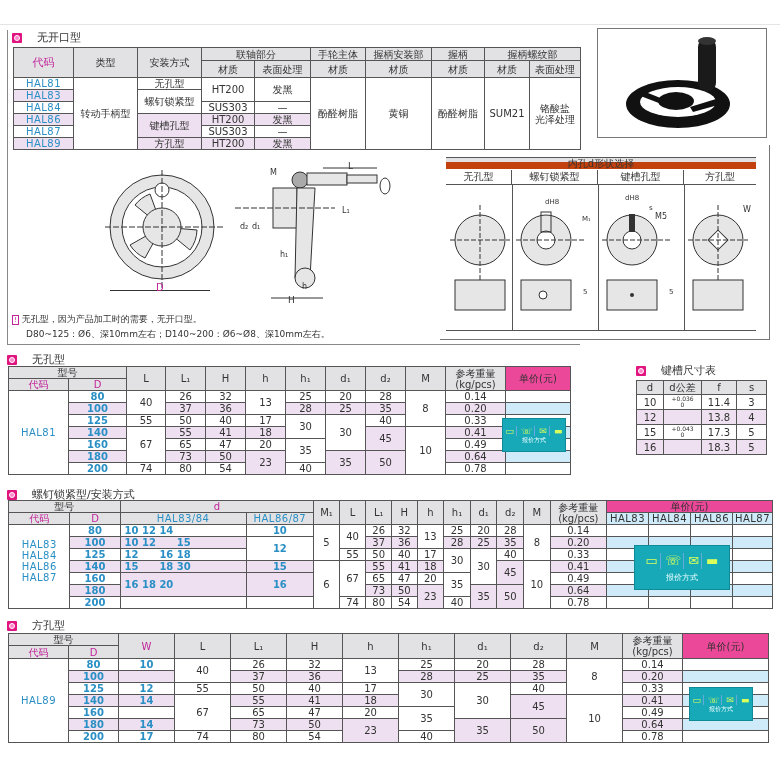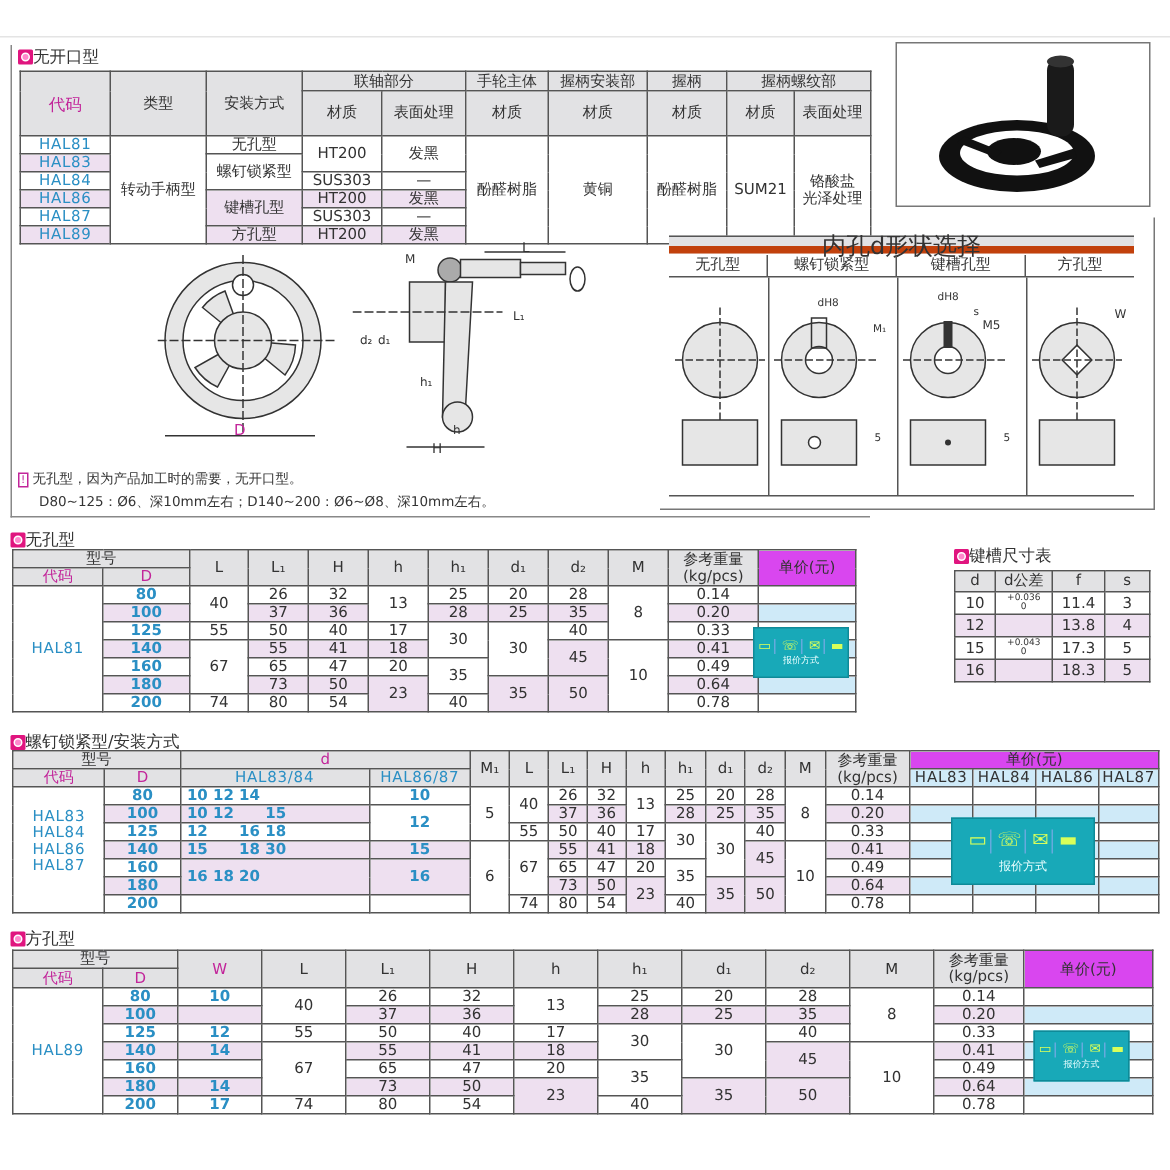--- a/index.html
+++ b/index.html
@@ -1,28 +1,28 @@
 <!DOCTYPE html>
 <html><head>
 <meta charset="utf-8">
 <style>
 *{box-sizing:border-box;margin:0;padding:0}
 body{width:780px;height:780px;background:#fff;font-family:"DejaVu Sans","Liberation Sans",sans-serif;color:#333;position:relative;overflow:hidden;font-size:10px}
 .topline{position:absolute;left:0;top:24px;width:780px;height:1px;background:#e4e4e4}
-.sec-title{position:absolute;font-size:11px;color:#333;display:flex;align-items:center;gap:0}
+.sec-title{position:absolute;font-size:11px;color:#333;display:flex;align-items:center;gap:15px}
 .bullet{width:10px;height:10px;background:#e0157f;border-radius:1px;position:relative;display:inline-block}
 .bullet::after{content:"";position:absolute;left:2px;top:2px;width:6px;height:6px;border-radius:50%;background:#f8c;border:1px solid #fff;box-sizing:border-box}
 table{border-collapse:collapse;position:absolute;table-layout:fixed}
 td,th{border:1px solid #555;text-align:center;font-weight:normal;font-size:10px;line-height:11px;padding:0;white-space:nowrap;overflow:hidden}
 th{background:#e2e2e4;color:#333}
 .code{color:#2a8fc4;font-weight:normal;letter-spacing:0.5px}
 .mag{color:#c2259a}
 .pk td{background:#eee0f0}
 .bl{color:#2a8fc4;font-weight:bold}
-.pricehd{background:#d946ef;color:#333}
+.pricehd{background:#ec4899;color:#333}
 .pricecell{background:#fff}
 .pk .pricecell{background:#cfeaf8}
 .quote{position:absolute;background:#18a9b8;border:1px solid #0e8a98;display:flex;flex-direction:column;align-items:center;justify-content:center;color:#e9ffb0}
 .quote .icons{display:flex;gap:2px}
 .quote .ic{color:#d8ff5a;font-size:9px;line-height:10px;padding:0 2px;border-right:1px solid #6ad}
 .quote .ic:last-child{border-right:none}
 .quote .lbl{font-size:6px;color:#eaffff}
 .panel{position:absolute;border:1px solid #777}
 .box{position:absolute;border:1px solid #888;background:#fff}
 .note{position:absolute;font-size:9px;color:#333}
@@ -57,21 +57,21 @@
       <tr style="height:13px">
     <th rowspan="2" class="mag" style="font-size:11px">代码</th>
     <th rowspan="2">类型</th>
     <th rowspan="2">安装方式</th>
     <th colspan="2">联轴部分</th>
     <th>手轮主体</th>
     <th>握柄安装部</th>
     <th>握柄</th>
     <th colspan="2">握柄螺纹部</th>
   </tr>
-  <tr style="height:30px">
+  <tr style="height:17px">
     <th>材质</th>
     <th>表面处理</th>
     <th>材质</th>
     <th>材质</th>
     <th>材质</th>
     <th>材质</th>
     <th>表面处理</th>
   </tr>
   <tr style="height:11px">
     <td class="code">HAL81</td>
@@ -161,21 +161,21 @@
 <div class="note" style="left:302px;top:282px;font-size:8px">h</div>
 <div class="note" style="left:288px;top:295px">H</div>
 
 <div class="note" style="left:12px;top:313px">
   <span style="color:#c2259a;border:1px solid #c2259a;font-size:7px;padding:0 1px">!</span>
   <span>无孔型，因为产品加工时的需要，无开口型。</span>
 </div>
 <div class="note" style="left:26px;top:328px">D80~125：Ø6、深10mm左右；D140~200：Ø6~Ø8、深10mm左右。</div>
 
 <div class="panel" style="left:440px;top:145px;width:330px;height:195px;border:none;border-right:1px solid #777;border-bottom:1px solid #777"></div>
-<div style="position:absolute;left:446px;top:157px;width:310px;height:12px;background:#e2e2e4;border-top:1px solid #555;border-bottom:5px solid #c2410c;text-align:center;font-size:16px;line-height:11px">内孔d形状选择</div>
+<div style="position:absolute;left:446px;top:157px;width:310px;height:12px;background:#e2e2e4;border-top:1px solid #555;border-bottom:7px solid #c2410c;text-align:center;font-size:10px;line-height:11px">内孔d形状选择</div>
 <div style="position:absolute;left:446px;top:170px;width:310px;height:15px;display:flex;border-bottom:1px solid #555">
   <div style="width:66px;text-align:center;line-height:14px;border-right:1px solid #555">无孔型</div>
   <div style="width:86px;text-align:center;line-height:14px;border-right:1px solid #555">螺钉锁紧型</div>
   <div style="width:86px;text-align:center;line-height:14px;border-right:1px solid #555">键槽孔型</div>
   <div style="width:72px;text-align:center;line-height:14px">方孔型</div>
 </div>
 <div style="position:absolute;left:512px;top:185px;width:1px;height:145px;background:#555"></div>
 <div style="position:absolute;left:598px;top:185px;width:1px;height:145px;background:#555"></div>
 <div style="position:absolute;left:684px;top:185px;width:1px;height:145px;background:#555"></div>
 <div style="position:absolute;left:446px;top:330px;width:310px;height:1px;background:#555"></div>

